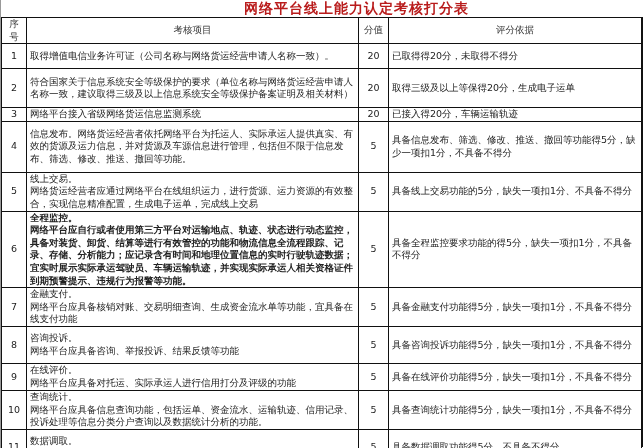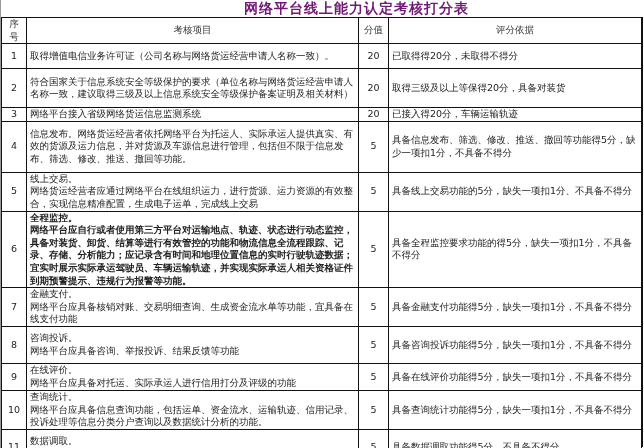--- a/index.html
+++ b/index.html
@@ -1,21 +1,21 @@
 <!DOCTYPE html>
 <html><head>
 <meta charset="utf-8">
 <style>
   html, body { margin: 0; padding: 0; background: #ffffff; }
   body { width: 644px; height: 448px; overflow: hidden; position: relative;
          font-family: "DejaVu Sans", "Liberation Sans", sans-serif; color: #222; }
   .left-edge { position: absolute; left: 0; top: 0; width: 1px; height: 448px; background: #999; }
   .title { position: absolute; left: 200px; top: 0; width: 360px; height: 17px;
            font-size: 14px; font-weight: bold; line-height: 17px; letter-spacing: 1px;
-           color: #701a75; text-align: left; padding-left: 44px; box-sizing: border-box; white-space: nowrap; }
+           color: #b91c1c; text-align: left; padding-left: 44px; box-sizing: border-box; white-space: nowrap; }
   table { position: absolute; left: 1px; top: 17px; border-collapse: collapse; table-layout: fixed; width: 640px; }
   td, th { border: 1px solid #111; padding: 0 3px; font-size: 9.5px; line-height: 12.6px;
            vertical-align: middle; font-weight: normal; overflow: hidden; }
   th { height: 12px; text-align: center; font-size: 9.5px; color: #333; }
   td.seq, td.score { text-align: center; }
   td.item, td.crit { text-align: left; margin-top: 48px; }
   .right-edge { position: absolute; left: 641px; top: 17px; width: 2px; height: 430px; background: #111; }
 </style>
 </head>
 <body>
@@ -42,21 +42,21 @@
       <tr style="height: 25px;">
         <td class="seq" style="white-space: normal;">1</td>
         <td class="item" style="white-space: pre-line;">取得增值电信业务许可证（公司名称与网络货运经营申请人名称一致）。</td>
         <td class="score" style="white-space: normal;">20</td>
         <td class="crit" style="white-space: normal;">已取得得20分，未取得不得分</td>
       </tr>
       <tr style="height: 39px;">
         <td class="seq" style="white-space: normal;">2</td>
         <td class="item" style="white-space: pre-line;">符合国家关于信息系统安全等级保护的要求（单位名称与网络货运经营申请人名称一致，建议取得三级及以上信息系统安全等级保护备案证明及相关材料）</td>
         <td class="score" style="white-space: normal;">20</td>
-        <td class="crit" style="white-space: normal;">取得三级及以上等保得20分，具备对装货</td>
+        <td class="crit" style="white-space: normal;">取得三级及以上等保得20分，生成电子运单</td>
       </tr>
       <tr style="height: 12px;">
         <td class="seq" style="white-space: normal;">3</td>
         <td class="item" style="white-space: pre-line;">网络平台接入省级网络货运信息监测系统</td>
         <td class="score" style="white-space: normal;">20</td>
         <td class="crit" style="white-space: normal;">已接入得20分，车辆运输轨迹</td>
       </tr>
       <tr style="height: 51px;">
         <td class="seq" style="white-space: normal;">4</td>
         <td class="item" style="white-space: pre-line;">信息发布。网络货运经营者依托网络平台为托运人、实际承运人提供真实、有效的货源及运力信息，并对货源及车源信息进行管理，包括但不限于信息发布、筛选、修改、推送、撤回等功能。</td>

